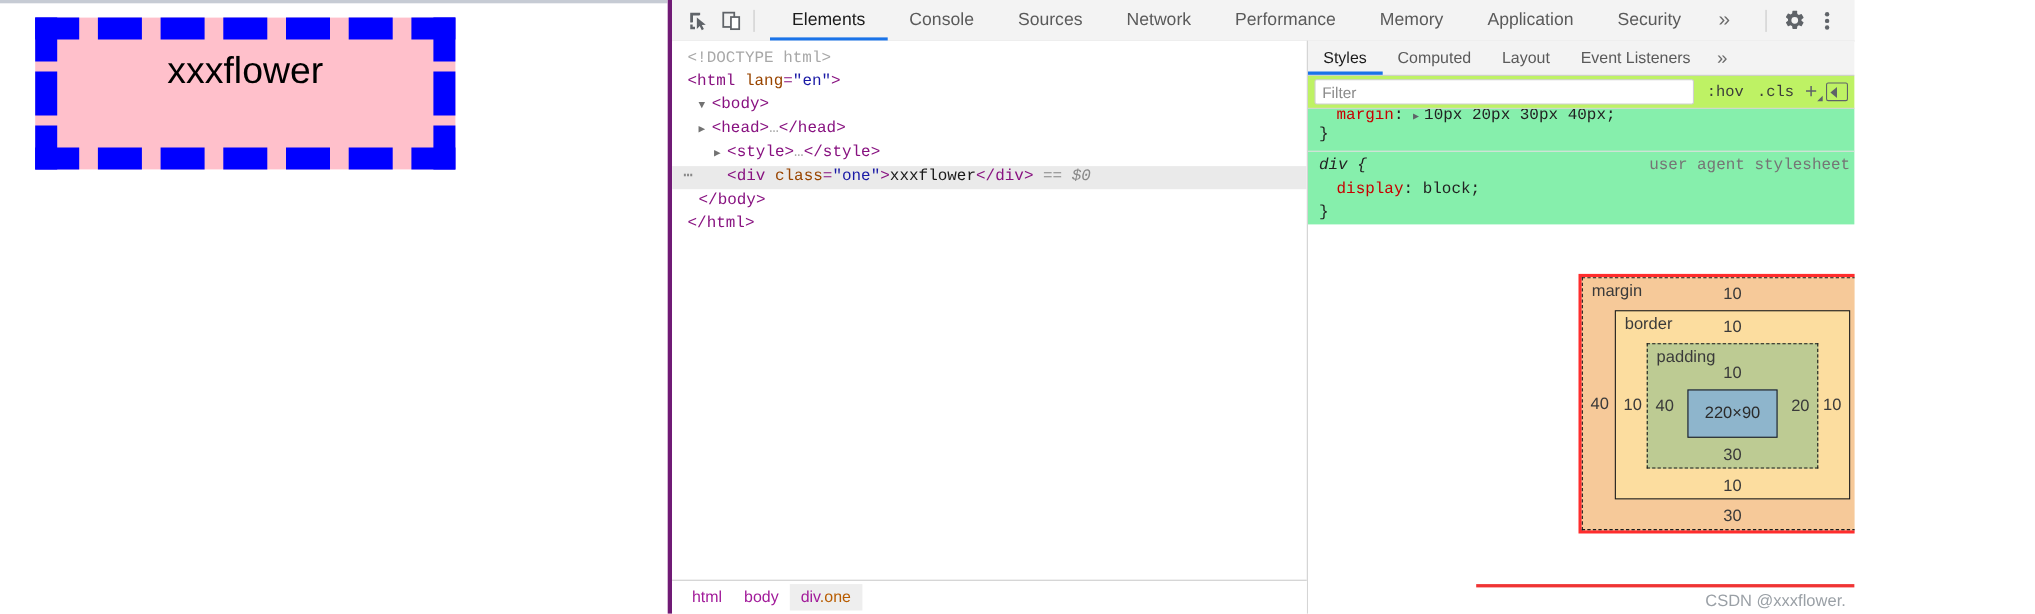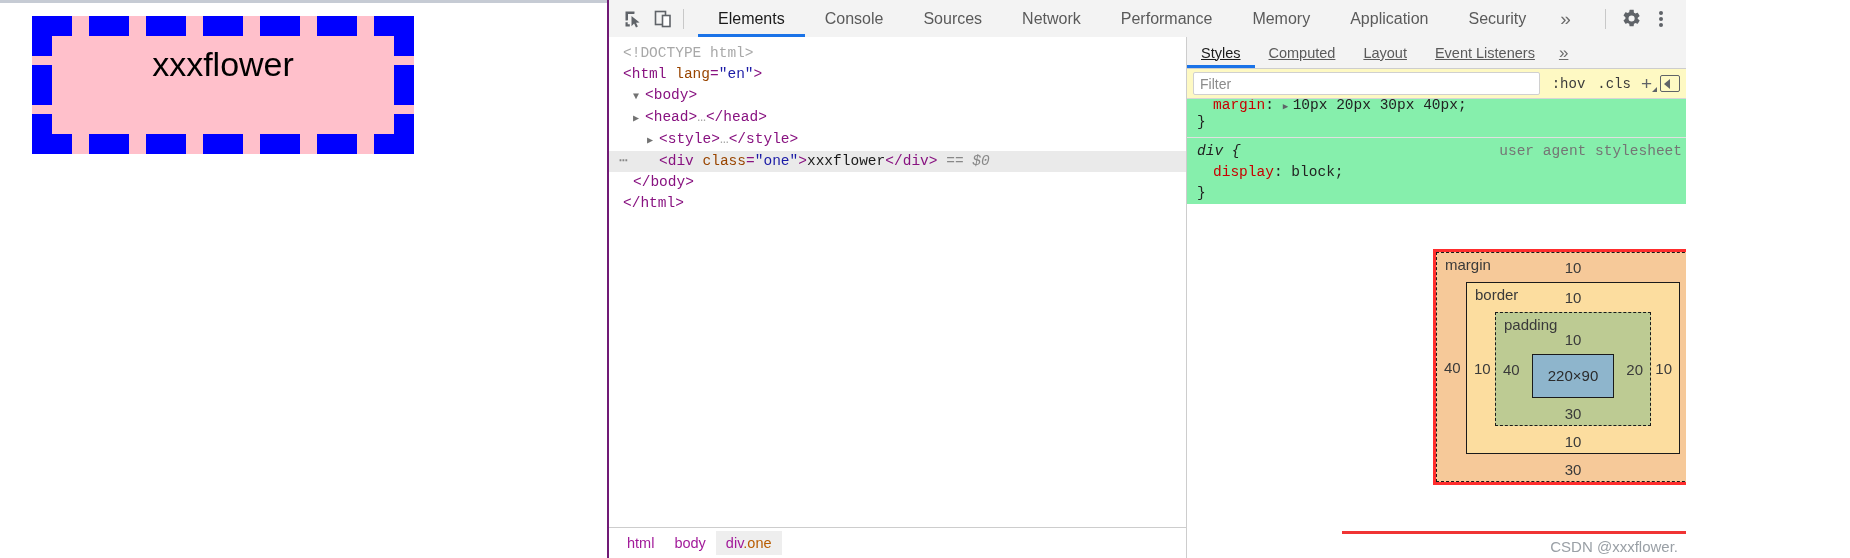--- a/index.html
+++ b/index.html
@@ -50,21 +50,21 @@
     white-space: nowrap;
   }
 
   
   #devtools {
     position: absolute;
     left: 607px; top: 0;
     width: 1079px;
     height: 558px;
     background: #ffffff;
-    border-left: 2px solid #701a75;
+    border-left: 4px solid #701a75;
     box-sizing: border-box;
     font-family: "Liberation Sans", sans-serif;
   }
 
   
   #main-toolbar {
     position: relative;
     height: 37px;
     background: #f3f3f3;
     border-bottom: 1px solid #cdcdcd;
@@ -229,38 +229,37 @@
     align-items: stretch;
   }
   .stab {
     position: relative;
     padding: 0 14px;
     display: flex;
     align-items: center;
     font-size: 14.5px;
     color: #5a5a5a;
     white-space: nowrap;
-    text-decoration: underline;
   }
   .stab.active { color: #1a1a1a; }
   .stab.active::after {
     content: "";
     position: absolute;
     left: 0; right: 0; bottom: 0;
     height: 3px;
     background: #1a73e8;
   }
   .stab.more { font-size: 17px; padding: 0 10px; color: #6c6c6c; }
 
   #filter-bar {
     height: 29px;
     display: flex;
     align-items: center;
     border-bottom: 1px solid #d6d6d6;
-    background: #fef9c3;
+    background: #bef264;
     padding: 0 6px 0 0;
     justify-content: center;
   }
   #filter-input {
     flex: 1;
     height: 23px;
     margin: 0 6px;
     border: 1px solid #d0d0d0;
     border-radius: 2px;
     font-size: 14px;

